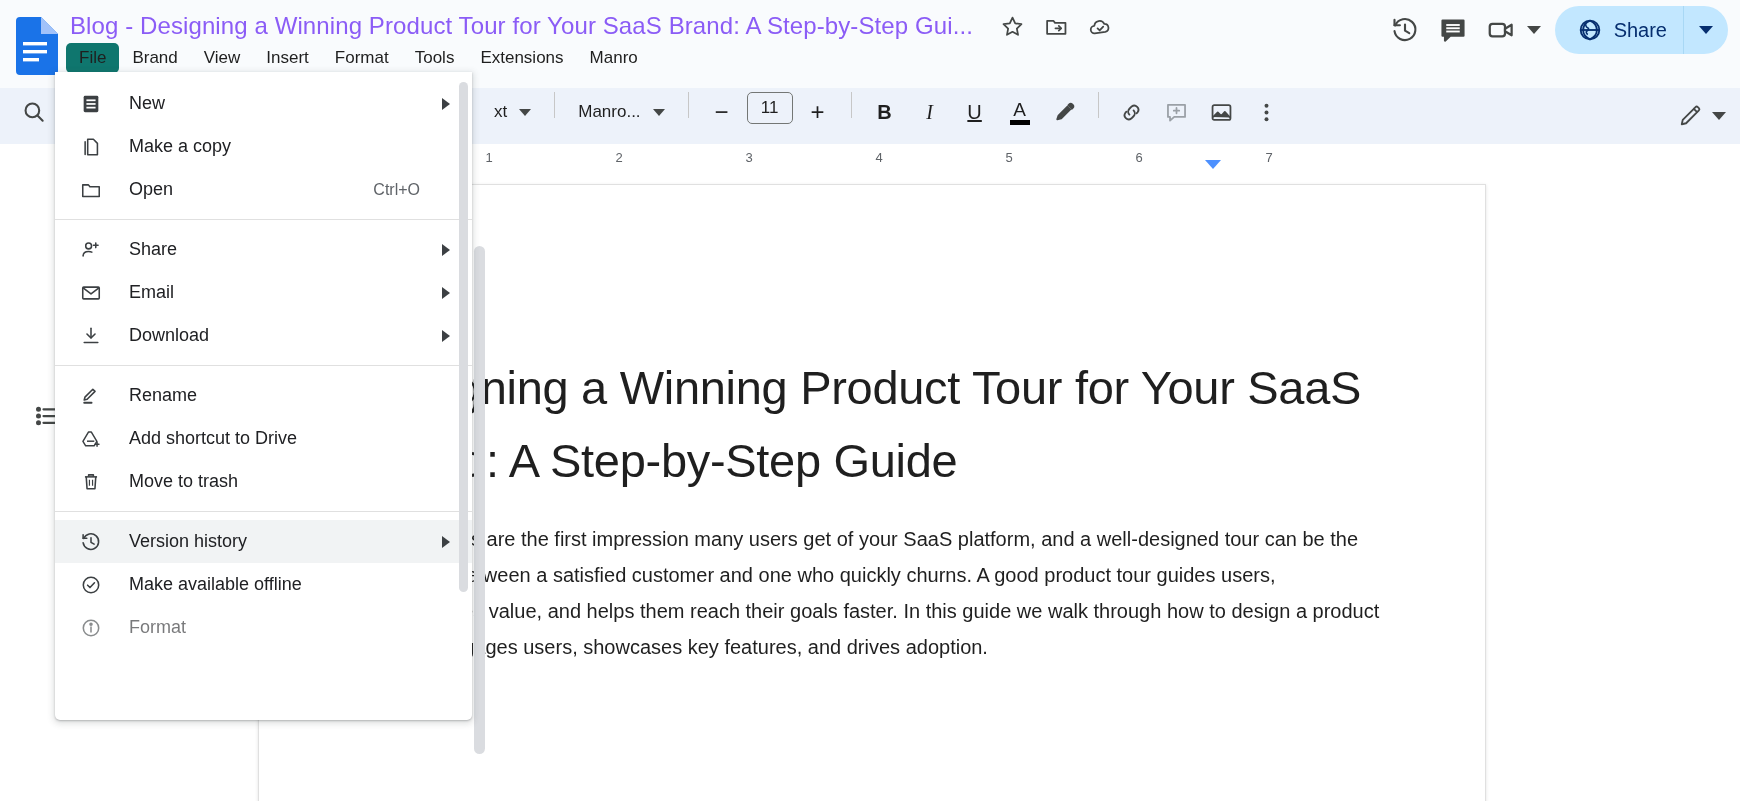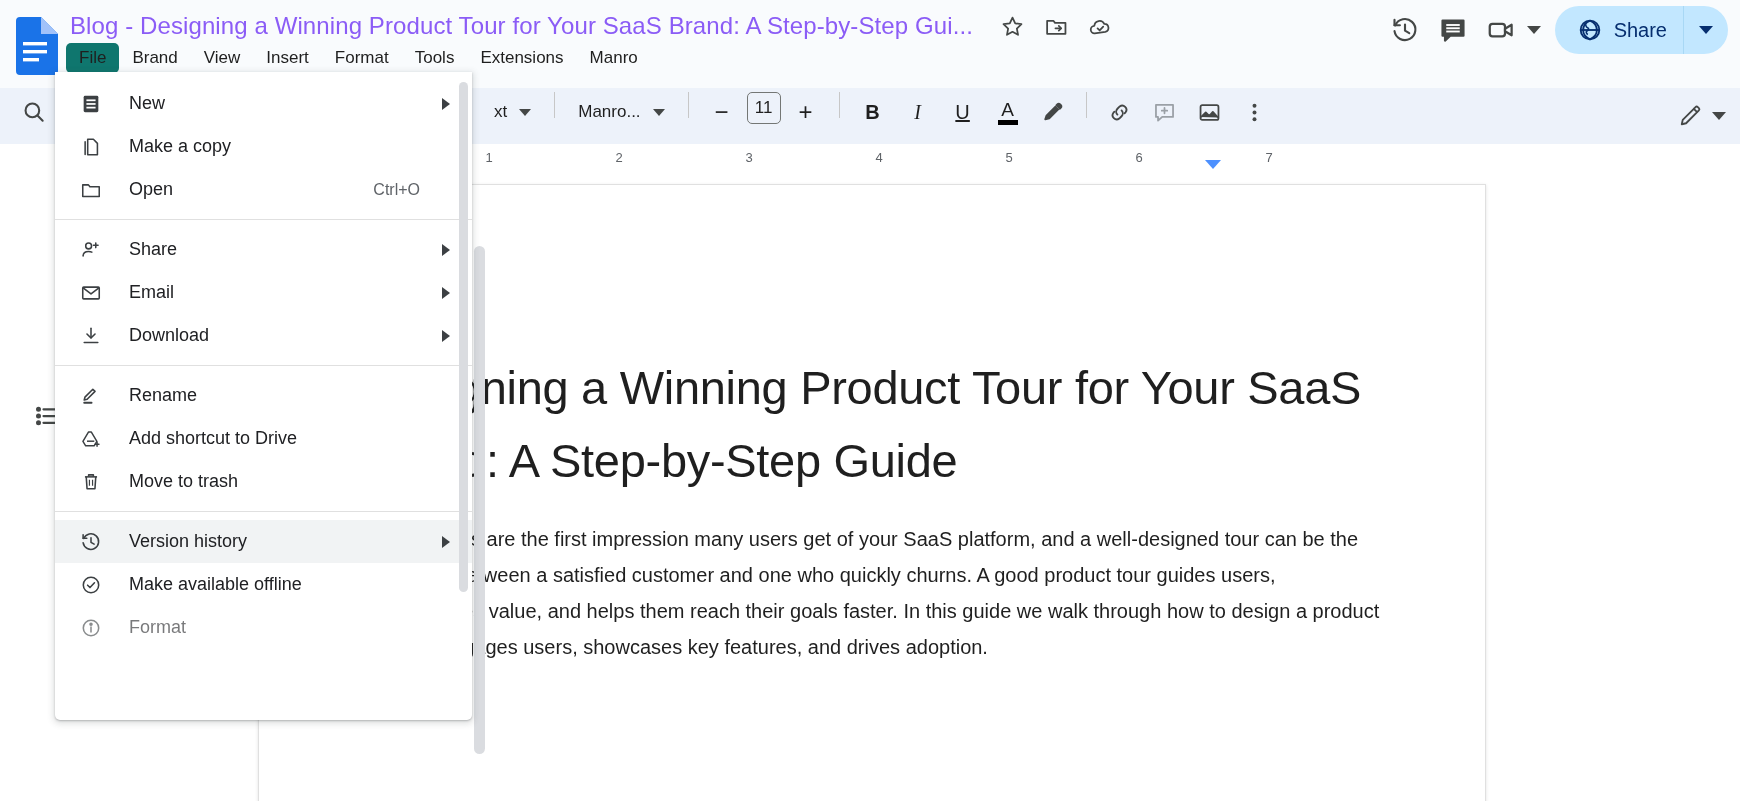--- a/index.html
+++ b/index.html
@@ -101,21 +101,21 @@
     padding: 0 10px; border-radius: 5px; cursor: pointer;
     font-size: 17px; color: #1f1f1f;
   }
   .caret-tb {
     width: 0; height: 0;
     border-left: 6px solid transparent;
     border-right: 6px solid transparent;
     border-top: 7px solid #444746;
   }
   .fontsize-box {
-    width: 34px; height: 32px; border: 1px solid #747775; border-radius: 5px;
+    width: 46px; height: 32px; border: 1px solid #747775; border-radius: 5px;
     display: flex; align-items: center; justify-content: center;
     font-size: 17px; color: #1f1f1f; cursor: text;
   }
   .bold-i { font-weight: bold; font-size: 20px; }
   .ital-i { font-style: italic; font-size: 20px; font-family: "Liberation Serif", serif; }
   .und-i { font-size: 20px; text-decoration: underline; }
   .textcolor-i { font-size: 19px; line-height: 19px; }
   .textcolor-bar { width: 20px; height: 5px; background: #000; margin-top: 1px; }
   .tb-right { position: absolute; right: 14px; top: 4px; height: 48px; display: flex; align-items: center; }
 

